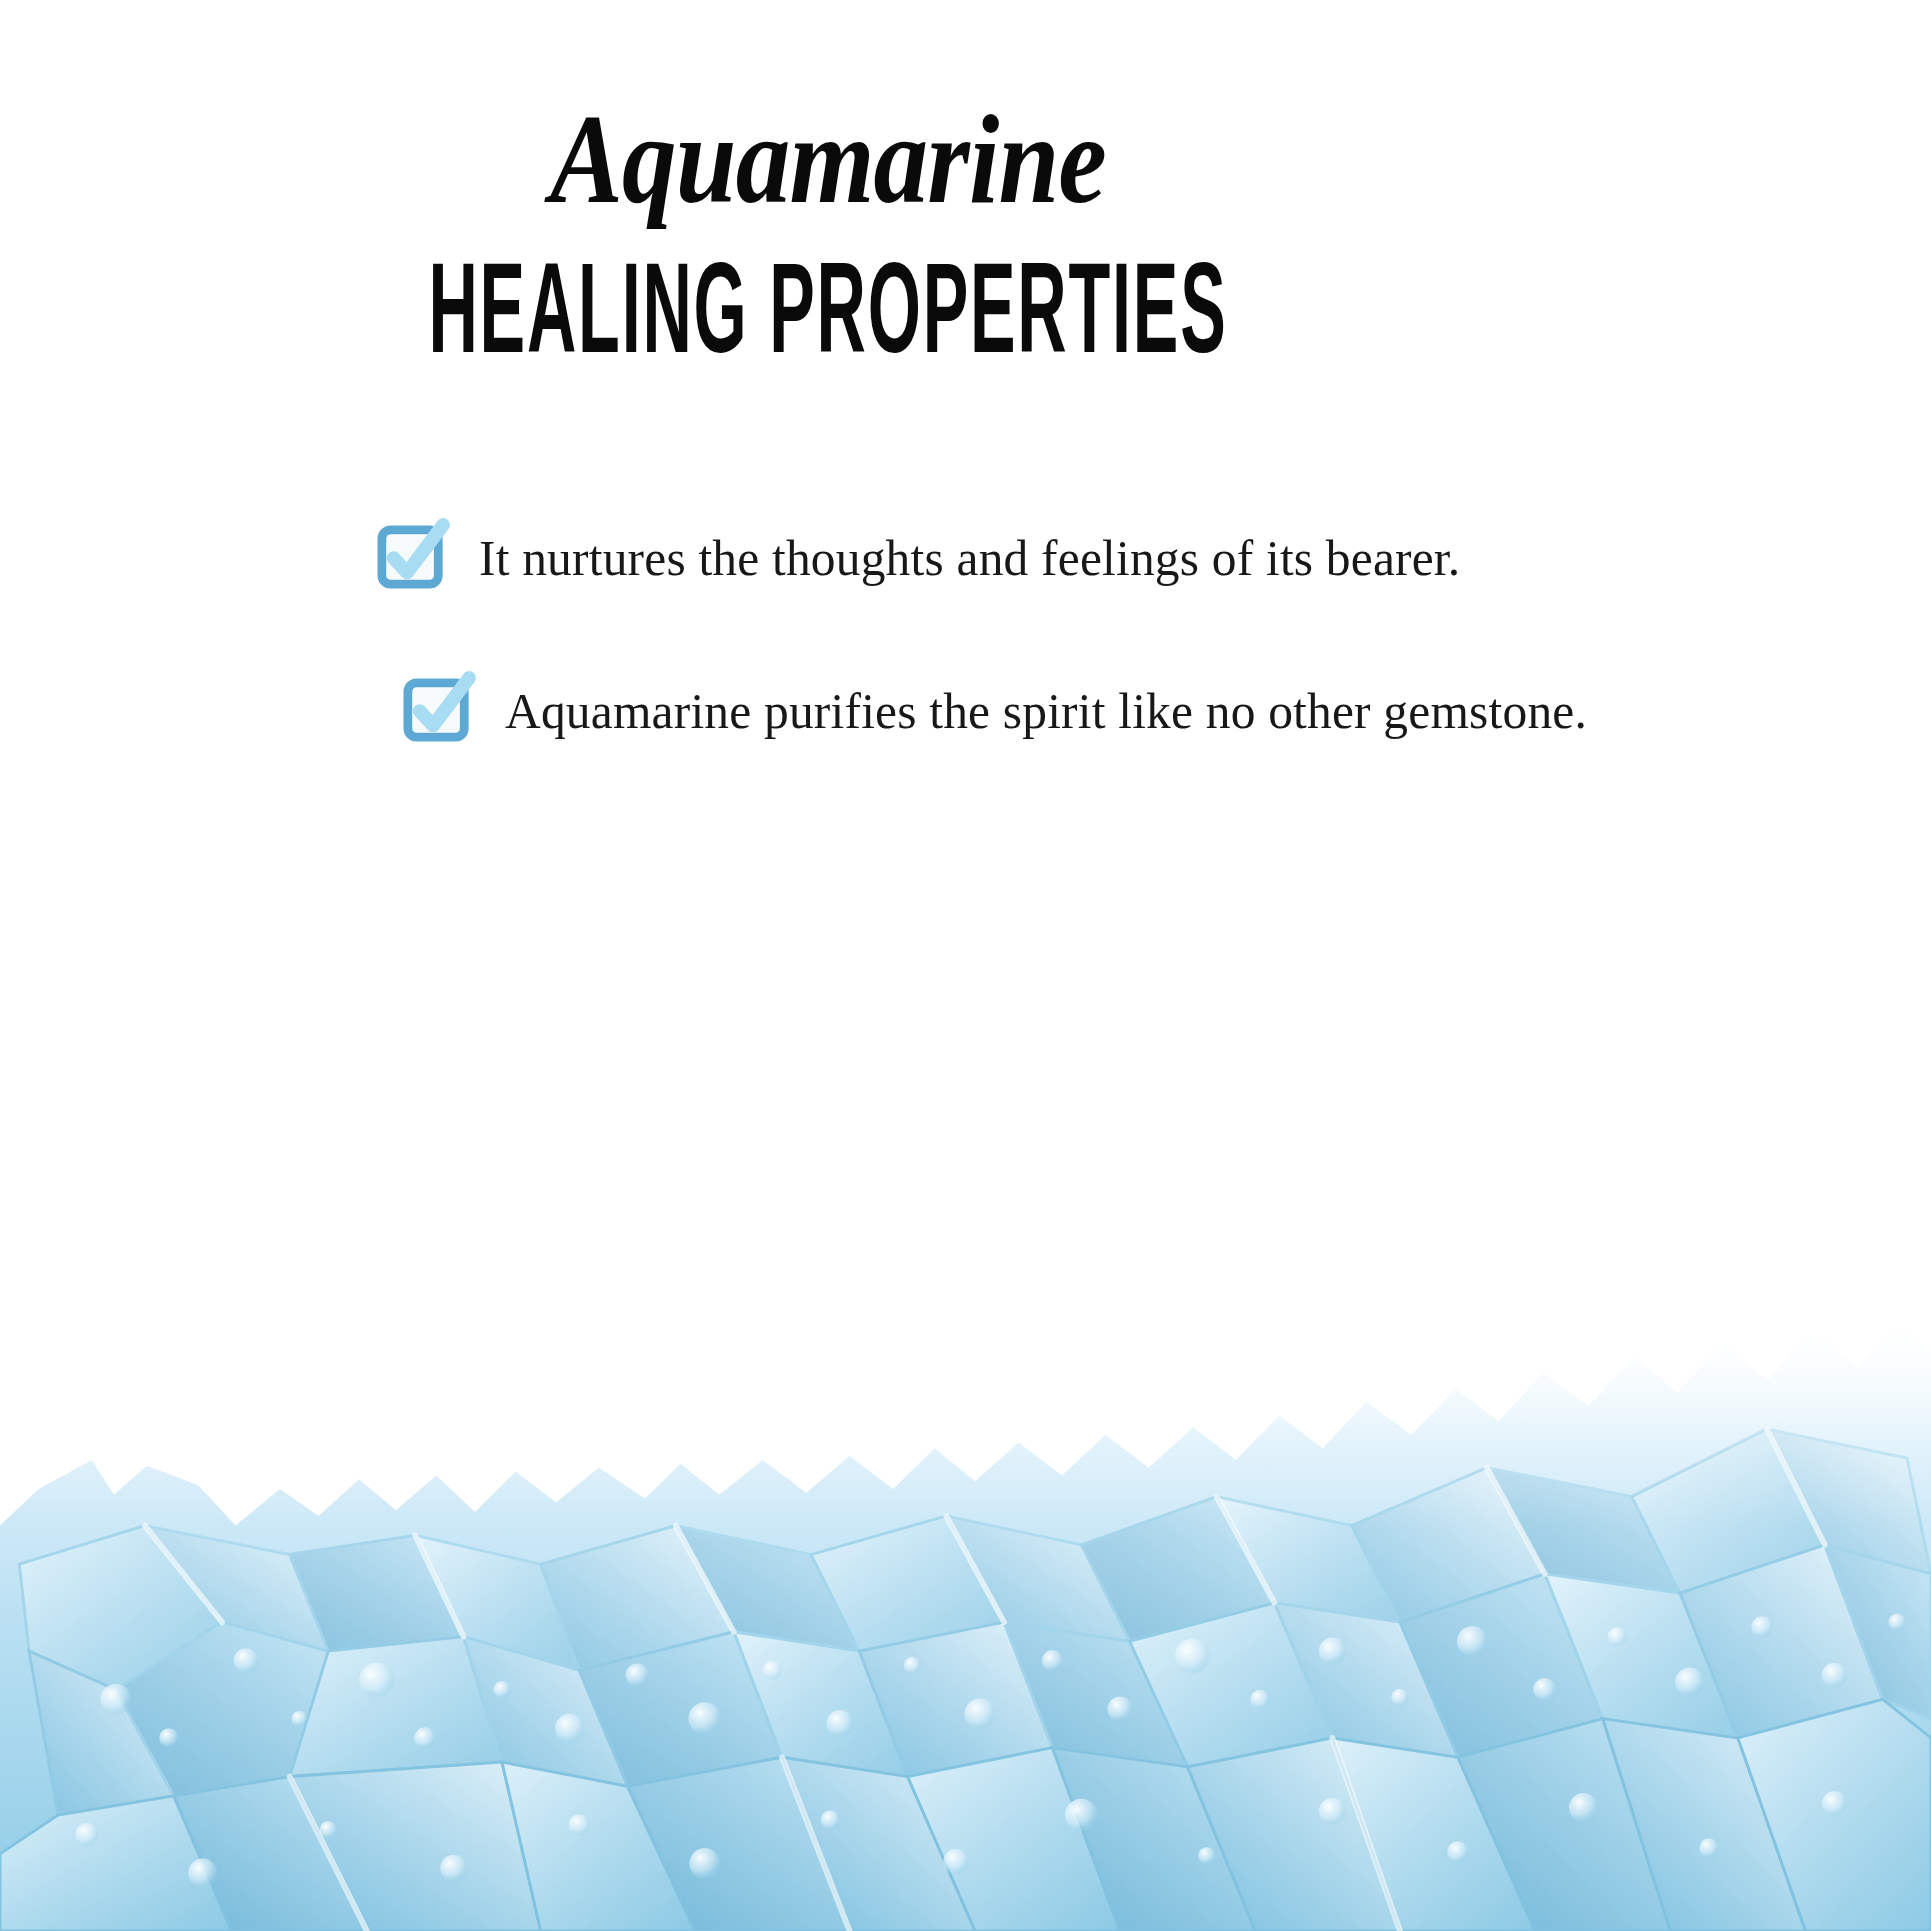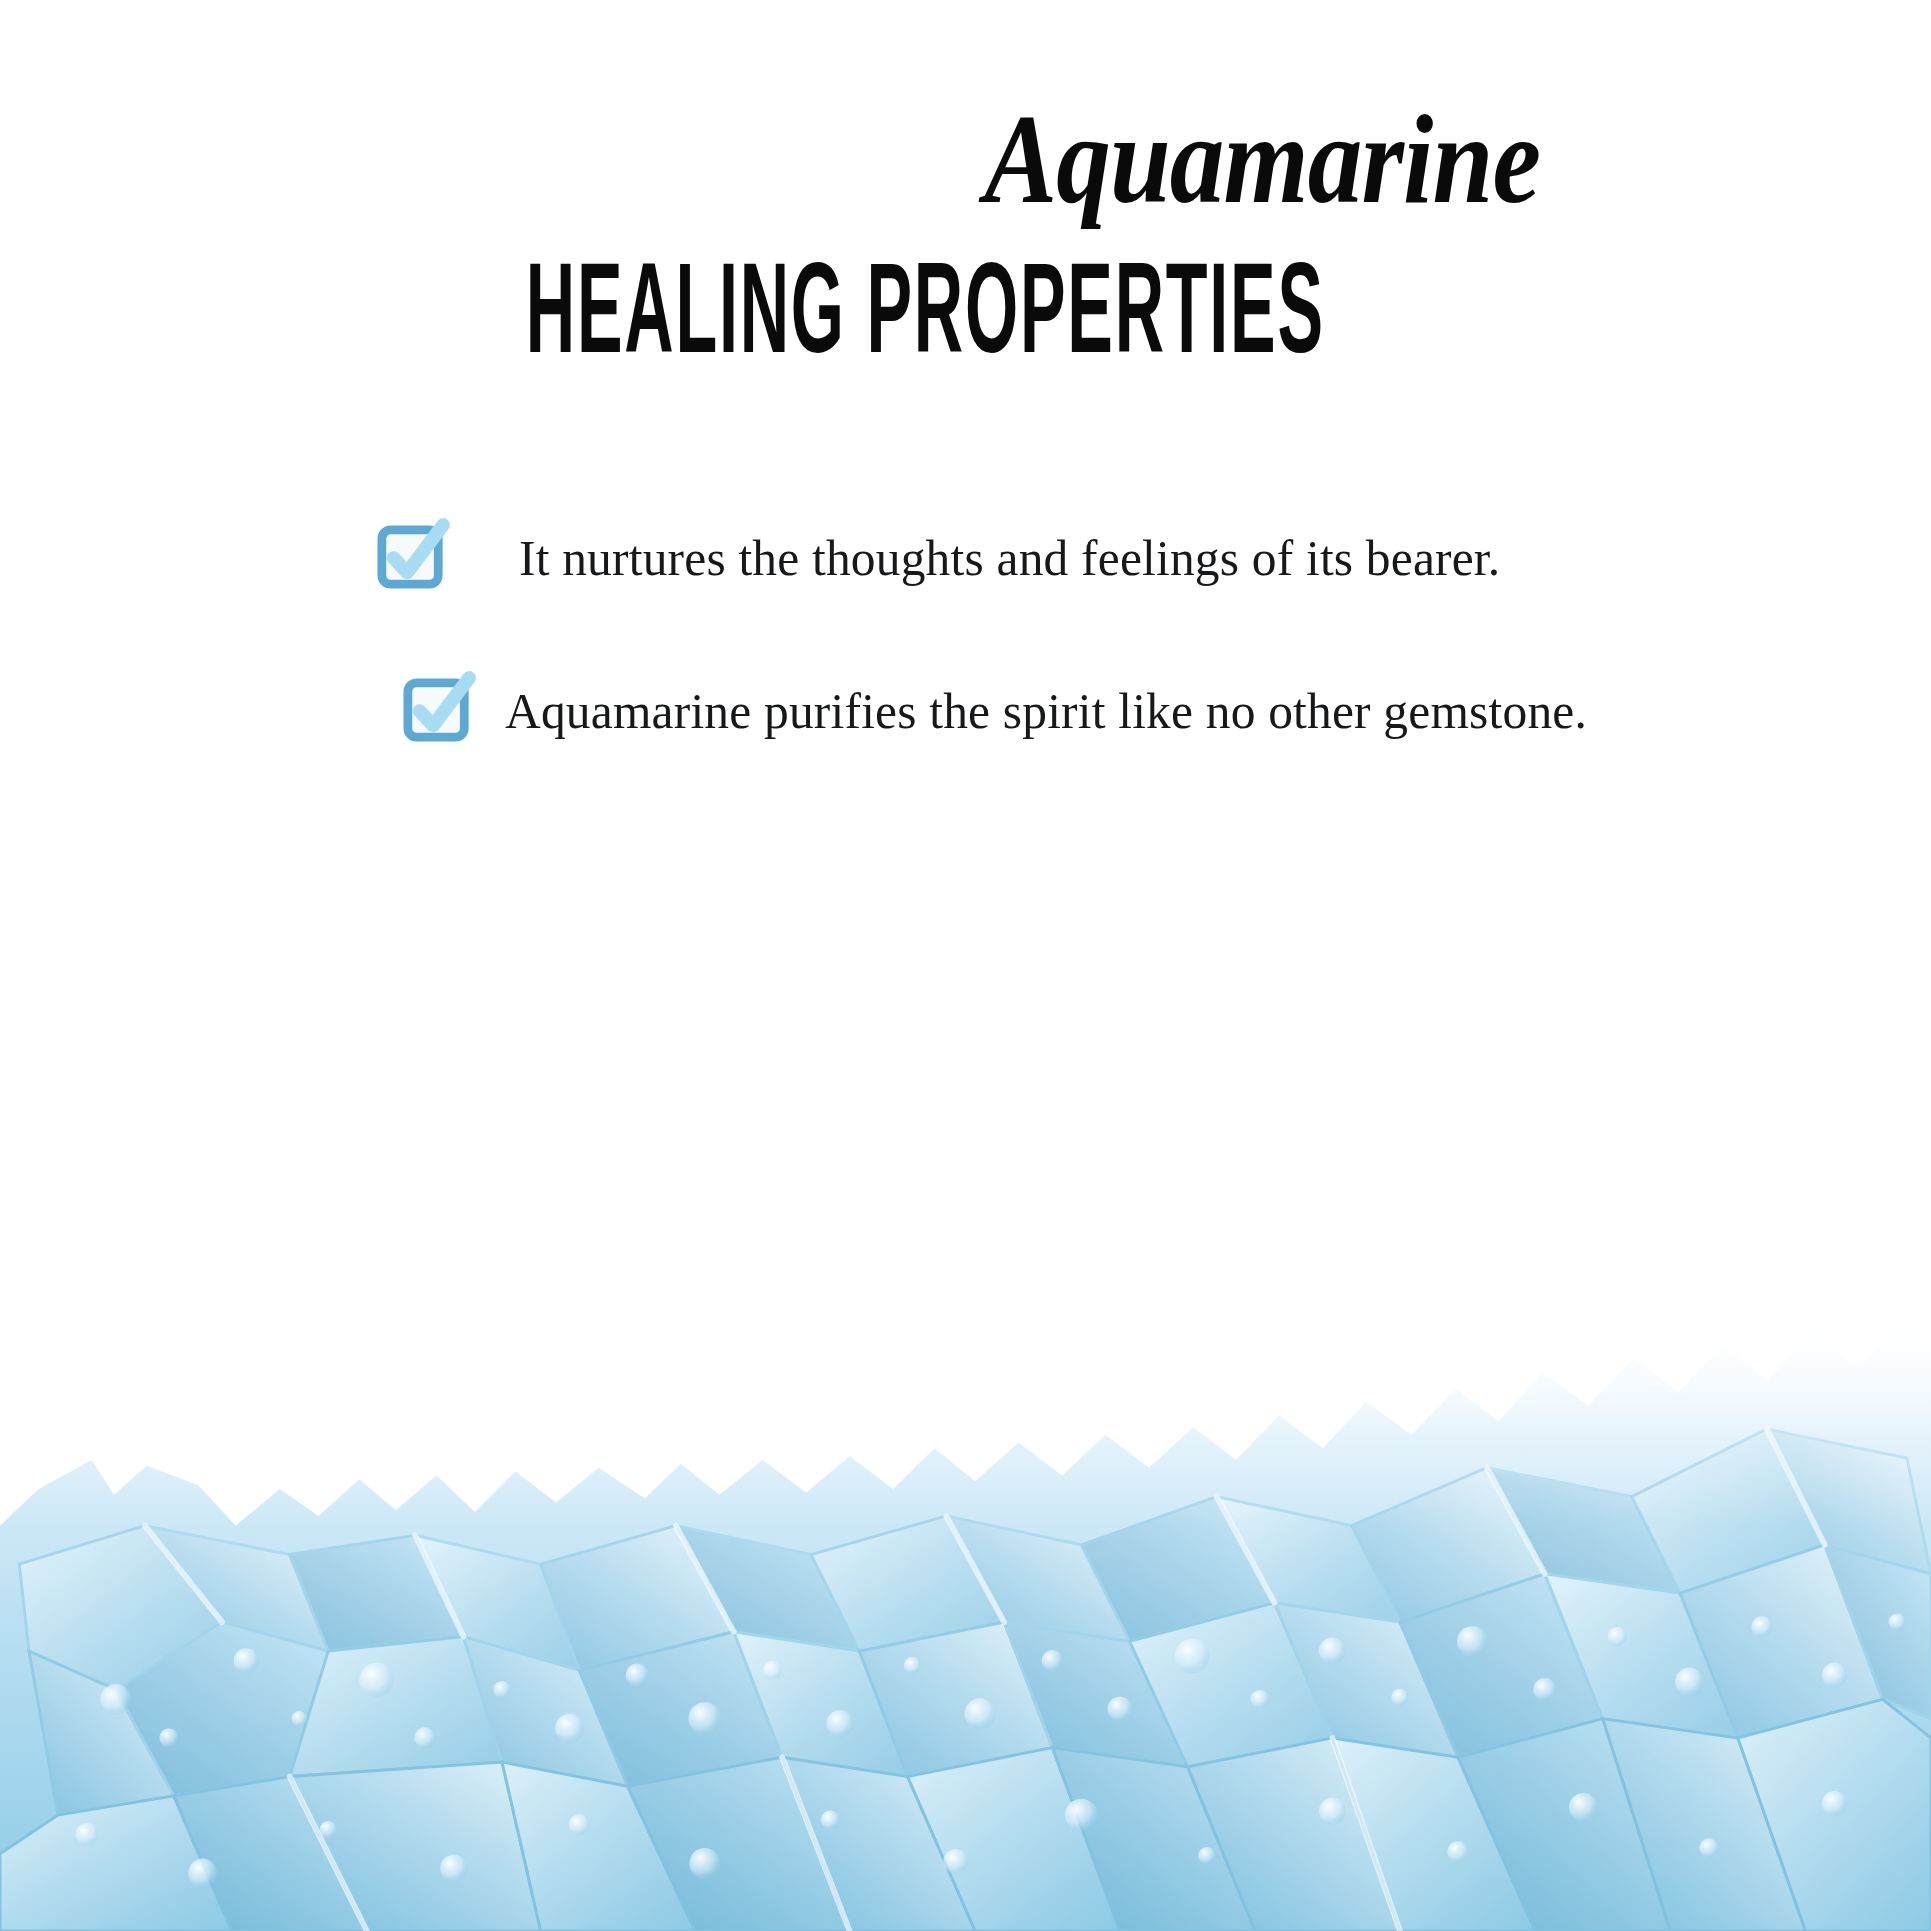--- a/index.html
+++ b/index.html
@@ -18,21 +18,21 @@
     background: #ffffff;
     overflow: hidden;
   }
 
   
   .header {
     position: absolute;
     top: 0;
     left: 0;
     width: 1656px;
-    text-align: right;
+    text-align: center;
     padding-top: 93px;
     box-sizing: border-box;
   }
   .title-script {
     font-family: "Liberation Serif", "DejaVu Serif", serif;
     font-style: italic;
     font-weight: 700;
     font-size: 127px;
     line-height: 1.05;
     color: #0a0a0a;
@@ -125,21 +125,21 @@
 
 <div class="poster">
 
   <div class="header">
     <div class="title-script">Aquamarine</div>
     <div class="title-sub">HEALING PROPERTIES</div>
   </div>
 
   <div class="list">
 
-    <div class="list-item" style="margin-bottom:81px;gap:40px;">
+    <div class="list-item" style="margin-bottom:81px;">
       <span class="check-wrap">
         <svg viewBox="0 0 72 72" xmlns="http://www.w3.org/2000/svg" aria-hidden="true">
           <rect x="5" y="9" width="58" height="56" rx="9" ry="9" fill="#f7fafb" stroke="#5ea9d4" stroke-width="9"></rect>
           <path d="M17 38 L31 53 L68 4" fill="none" stroke="#a8dcf2" stroke-width="14" stroke-linecap="round" stroke-linejoin="round"></path>
         </svg>
       </span>
       <span class="item-text">It nurtures the thoughts and feelings of its bearer.</span>
     </div>
 
 

